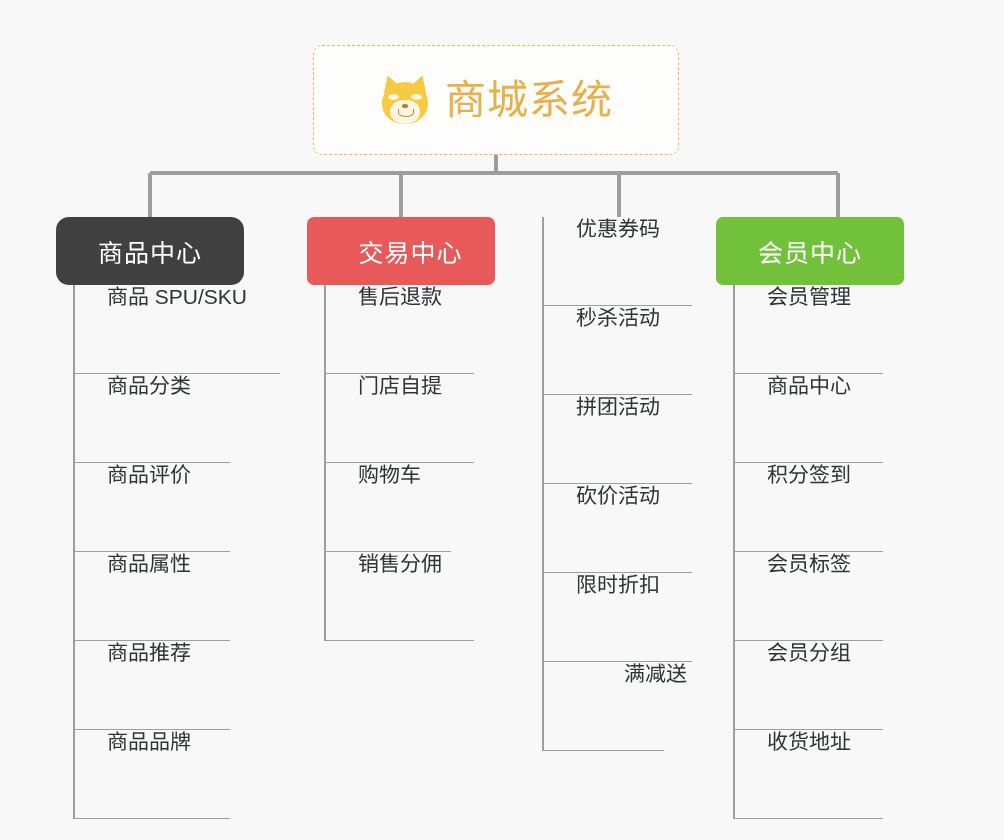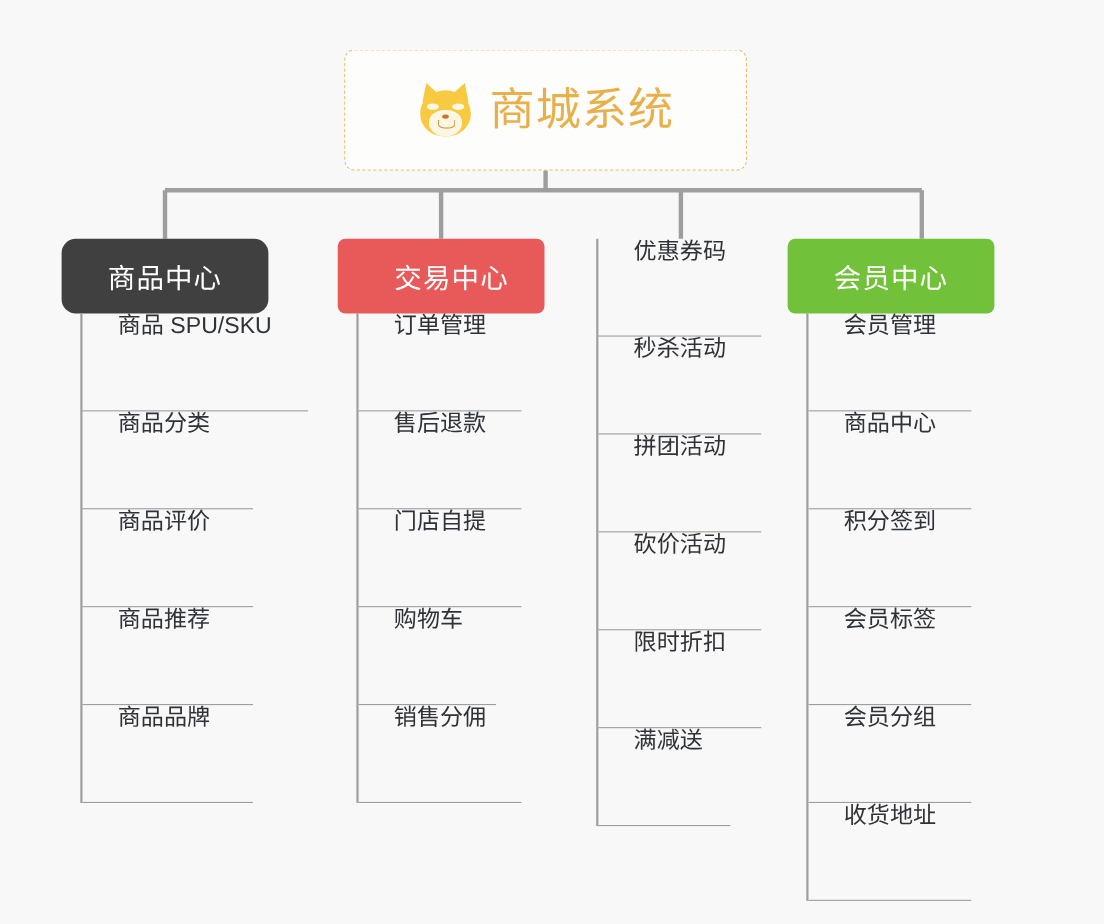--- a/index.html
+++ b/index.html
@@ -162,21 +162,21 @@
   }
   
   .branch.c0 .leaf-list { width: 155px; }
   .branch.c1 .leaf-list { width: 148px; }
   .branch.c2 .leaf-list { width: 148px; }
   .branch.c3 .leaf-list { width: 148px; }
 
   
   .branch.c0 .leaf-item.wide { width: 205px; }
   .branch.c1 .leaf-item.narrow { width: 125px; }
-  .branch.c2 .leaf-item.narrow { width: 120px; }
+  .branch.c2 .leaf-item.narrow { width: 120px; padding-left: 48px; }
 </style>
 </head>
 <body style="background: rgb(248, 248, 248);">
 
 <div id="canvas">
 
   <svg id="connectors" viewBox="0 0 1004 840" width="1004" height="840">
     <g stroke="#9e9e9e" stroke-width="4" fill="none" stroke-linecap="butt">
       <path d="M496,143 L496,161"></path>
       <path d="M150,161 L838,161"></path>
@@ -209,37 +209,37 @@
       <div class="leaf-item wide">
         <span class="leaf-label">商品 SPU/SKU</span>
       </div>
       <div class="leaf-item">
         <span class="leaf-label">商品分类</span>
       </div>
       <div class="leaf-item">
         <span class="leaf-label">商品评价</span>
       </div>
       <div class="leaf-item">
+        <span class="leaf-label">商品属性</span>
+      </div>
+      <div class="leaf-item">
         <span class="leaf-label">商品推荐</span>
       </div>
       <div class="leaf-item">
         <span class="leaf-label">商品品牌</span>
       </div>
     </div>
   </div>
 
   <div class="branch c1">
     <div class="branch-head" style="background: rgb(232, 89, 90); padding-left: 19px;">
       <span>交易中心</span>
     </div>
     <div class="leaf-list">
       <div class="leaf-item">
-        <span class="leaf-label">订单管理</span>
-      </div>
-      <div class="leaf-item">
         <span class="leaf-label">售后退款</span>
       </div>
       <div class="leaf-item">
         <span class="leaf-label">门店自提</span>
       </div>
       <div class="leaf-item narrow">
         <span class="leaf-label">购物车</span>
       </div>
       <div class="leaf-item">
         <span class="leaf-label">销售分佣</span>

